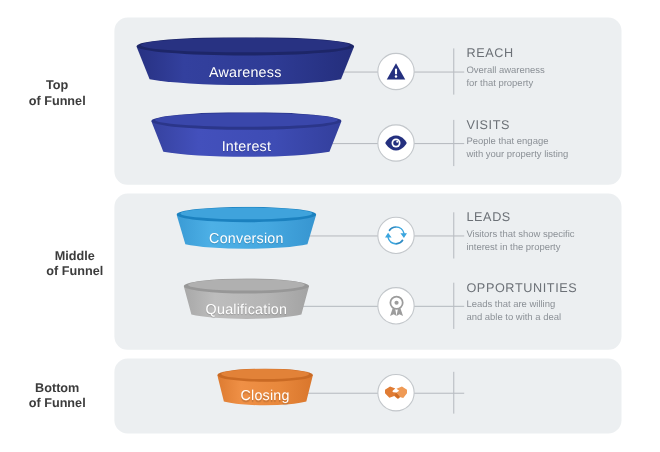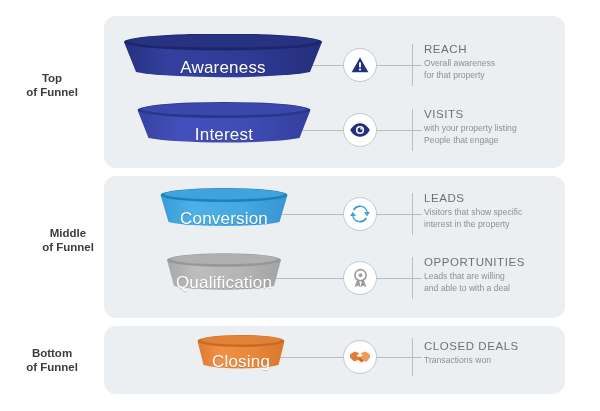--- a/index.html
+++ b/index.html
@@ -57,21 +57,21 @@
     top: 0;
     width: 100%;
     height: 100%;
   }
   .band .label {
     position: absolute;
     left: 0;
     width: 100%;
     text-align: center;
     color: #ffffff;
-    font-size: 17px;
+    font-size: 13px;
     letter-spacing: .2px;
     z-index: 4;
     text-shadow: 0 1px 1px rgba(0,0,0,.18);
   }
 
   
   .connector {
     position: absolute;
     height: 1px;
     background: #b9bdc2;
@@ -202,22 +202,22 @@
       <path d="M11 2.2 C4.6 2.2 1.2 9 1.2 9 S4.6 15.8 11 15.8 S20.8 9 20.8 9 S17.4 2.2 11 2.2 Z" fill="#24307f"></path>
       <circle cx="11" cy="9" r="4.1" fill="#ffffff"></circle>
       <circle cx="11" cy="9" r="2.5" fill="#24307f"></circle>
       <circle cx="12.1" cy="7.8" r="0.9" fill="#ffffff"></circle>
     </svg>
   </div>
 
   <div class="info" style="top:108px;">
     <div class="title">VISITS</div>
     <div class="desc">
+      <span>People that engage</span>
       <span>with your property listing</span>
-      <span>People that engage</span>
     </div>
   </div>
 
   <div class="connector" style="left:277px; top:214px; width:83px;"></div>
   <div class="connector" style="left:372px; top:214px; width:50px;"></div>
   <div class="v-divider" style="left:412px; top:193px; height:42px;"></div>
 
   <div class="band" style="left:224px; top:188px; width:127px; height:42px;">
     <svg class="body" viewBox="0 0 127 42" preserveAspectRatio="none">
       <defs>
@@ -312,20 +312,14 @@
   </div>
 
   <div class="icon-circle" style="left:343px; top:340px;">
     <svg width="22" height="16" viewBox="0 0 22 16">
       <path d="M1 5.4 L5.6 2.4 L10.4 4.2 L8.2 6.1 C7.6 6.6 7.8 7.5 8.6 7.6 L11 7.9 L14.4 11.6 L12.4 13.6 L9.4 11 L5 12.6 L1 8.4 Z" fill="#e07c34"></path>
       <path d="M21 5.4 L16.4 2.4 L11.4 4.3 L13.9 6.3 L11.2 8.0 L15.0 12.2 L17.6 12.8 L21 8.6 Z" fill="#ef9a55"></path>
       <path d="M11.2 7.9 L14.8 11.8 L13.0 13.4 L9.8 10.3 Z" fill="#cf6d26"></path>
     </svg>
   </div>
 
-  <div class="info" style="top:340px;">
-    <div class="title">CLOSED DEALS</div>
-    <div class="desc">
-      <span>Transactions won</span>
-    </div>
-  </div>
 
 </div>
 
 </body></html>

